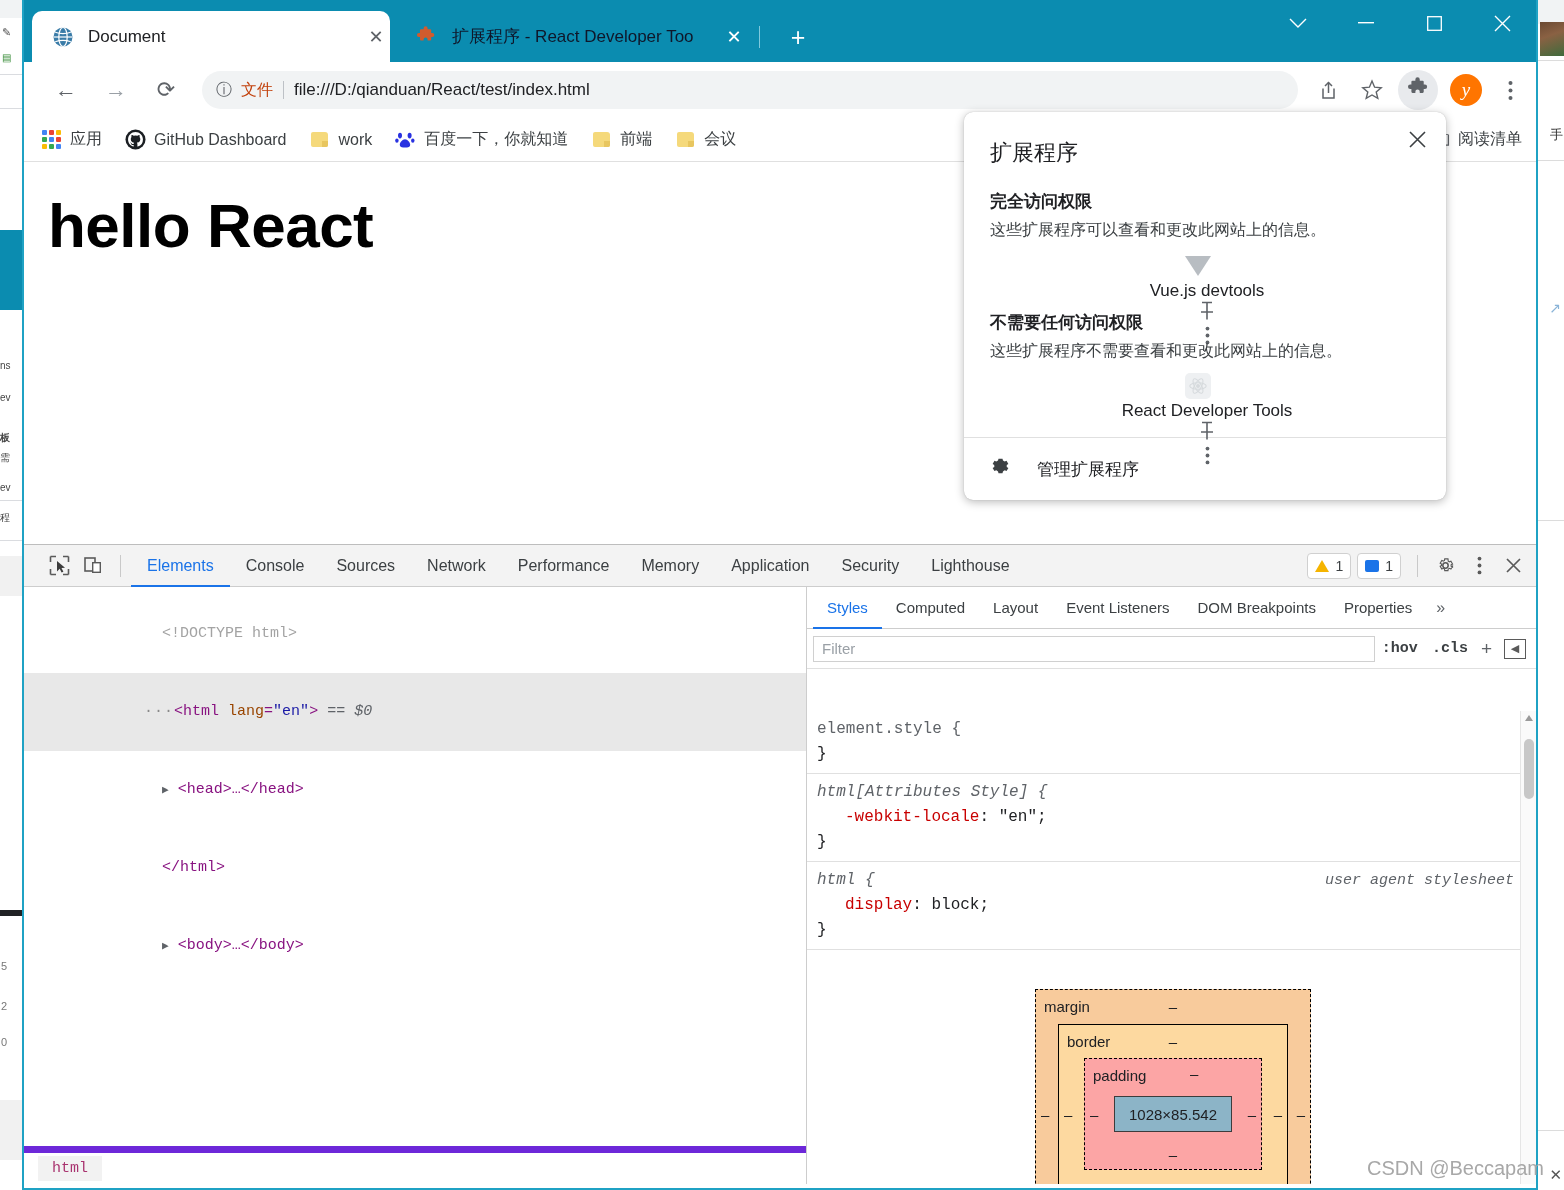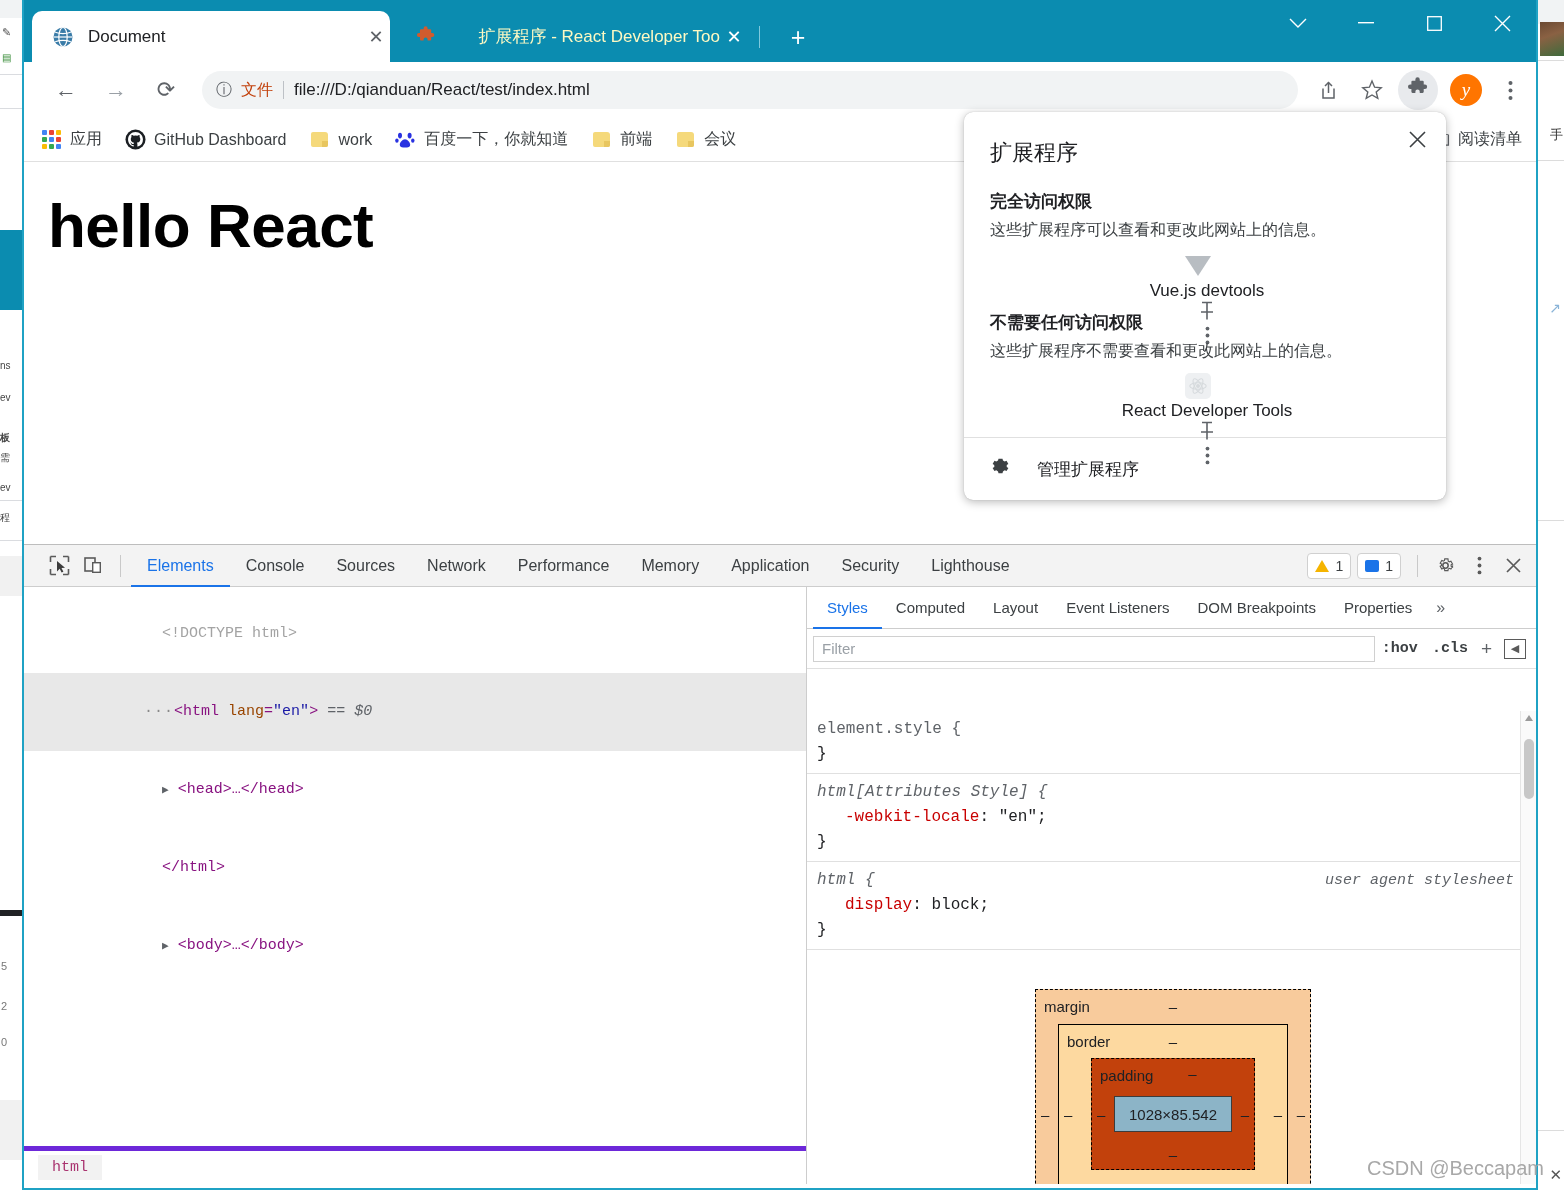--- a/index.html
+++ b/index.html
@@ -57,21 +57,21 @@
     border-radius: 10px 10px 0 0; display: flex; align-items: center;
     padding: 0 0 0 20px; cursor: default;
   }
   .tab.active { background: #ffffff; left: 8px; width: 358px; }
   .tab.inactive { background: transparent; left: 372px; width: 352px; }
   .tab .favicon { width: 22px; height: 22px; margin-right: 14px; flex: 0 0 auto; }
   .tab .tab-title {
     font-size: 17px; color: #202124; white-space: nowrap; overflow: hidden;
     flex: 1 1 auto; line-height: 22px;
   }
-  .tab.inactive .tab-title { color: #fef9c3; text-align: right; }
+  .tab.inactive .tab-title { color: #0f172a; }
   .tab .tab-close {
     width: 28px; flex: 0 0 auto; text-align: center; font-size: 18px;
     color: #5f6368; line-height: 22px;
   }
   .tab.inactive .tab-close { color: #ffffff; }
   .tab-sep { position:absolute; left:735px; top:26px; width:1px; height:22px; background:#7fc9dd; }
   .newtab {
     position: absolute; left: 758px; top: 24px; width: 32px; height: 28px;
     color: #ffffff; font-size: 25px; text-align: center; line-height: 26px;
   }
@@ -182,21 +182,21 @@
   .attr { color:#994500; }
   .val { color:#1a1aa6; }
   .punct { color:#881280; }
   .doctype { color:#a3a3a3; }
   .dollar { color:#5f6368; font-style: italic; }
   .caret { color:#5f6368; font-size:11px; }
   .dots { color:#8a8a8a; letter-spacing:1px; }
 
   .breadcrumb {
     position:absolute; left:0; right:0; bottom:0; height: 38px; background:#fff;
-    border-top:5px solid #6d28d9; display:flex; align-items:center;margin-top:16px;
+    border-top:7px solid #6d28d9; display:flex; align-items:center;margin-top:16px;
   }
   .crumb { font-family:"Liberation Mono", monospace; font-size:15px; color:#a9336f; background:#f2f2f2;
            padding: 4px 14px; margin-left: 14px; }
 
   .dt-styles { flex:1 1 auto; position:relative; background:#fff; }
   .st-tabs { height:42px; display:flex; align-items:center; border-bottom:1px solid #cdcdcd; padding-left: 6px; }
   .st-tab { height:42px; padding: 0 14px; display:flex; align-items:center; font-size:15px; color:#3c4043; }
   .st-tab.active { color:#1a73e8; box-shadow: inset 0 -2px 0 #1a73e8; }
   .st-more { padding: 0 10px; color:#5f6368; font-size:16px; }
   .st-filterbar { height:40px; display:flex; align-items:center; border-bottom:1px solid #e0e0e0; padding: 0 4px 0 6px;}
@@ -222,21 +222,21 @@
                border-left:1px solid #e5e5e5; }
   .st-scroll .thumb { position:absolute; left:3px; top: 28px; width:10px; height: 60px; background:#c8c8c8; border-radius:5px;}
   .st-scroll .up { position:absolute; left:4px; top:4px; width:0;height:0;
                    border-left:4px solid transparent;border-right:4px solid transparent;border-bottom:6px solid #9a9a9a;}
 
   
   .boxmodel { position:absolute; left: 228px; top: 278px; }
   .bm-layer { position:relative; display:flex; align-items:center; justify-content:center; }
   .bm-margin { width: 276px; height: 250px; background:#f8cb9c; border:1px dashed #000; }
   .bm-border { width: 230px; height: 180px; background:#fdd9a0; border:1px solid #000; }
-  .bm-padding { width: 164px; height: 112px; background:#c2410c; border:1px dashed #000; }
+  .bm-padding { width: 178px; height: 112px; background:#fca5a5; border:1px dashed #000; }
   .bm-content { width: 118px; height: 36px; background:#8cb4c7; border:1px solid #3c3c3c;
                 display:flex;align-items:center;justify-content:center;font-size:15px;color:#202124;
                 font-family:"Liberation Sans", sans-serif;}
   .bm-label { position:absolute; left: 8px; top: 4px; font-size:15px; color:#202124; font-family:"Liberation Sans", sans-serif;}
   .bm-val { position:absolute; font-size:15px; color:#202124; font-family:"Liberation Sans", sans-serif;}
   .bm-top    { top: 4px; left: 50%; transform: translateX(-50%); }
   .bm-bottom { bottom: 2px; left: 50%; transform: translateX(-50%); }
   .bm-left   { left: 5px; top: 50%; transform: translateY(-50%); }
   .bm-right  { right: 5px; top: 50%; transform: translateY(-50%); }
 

